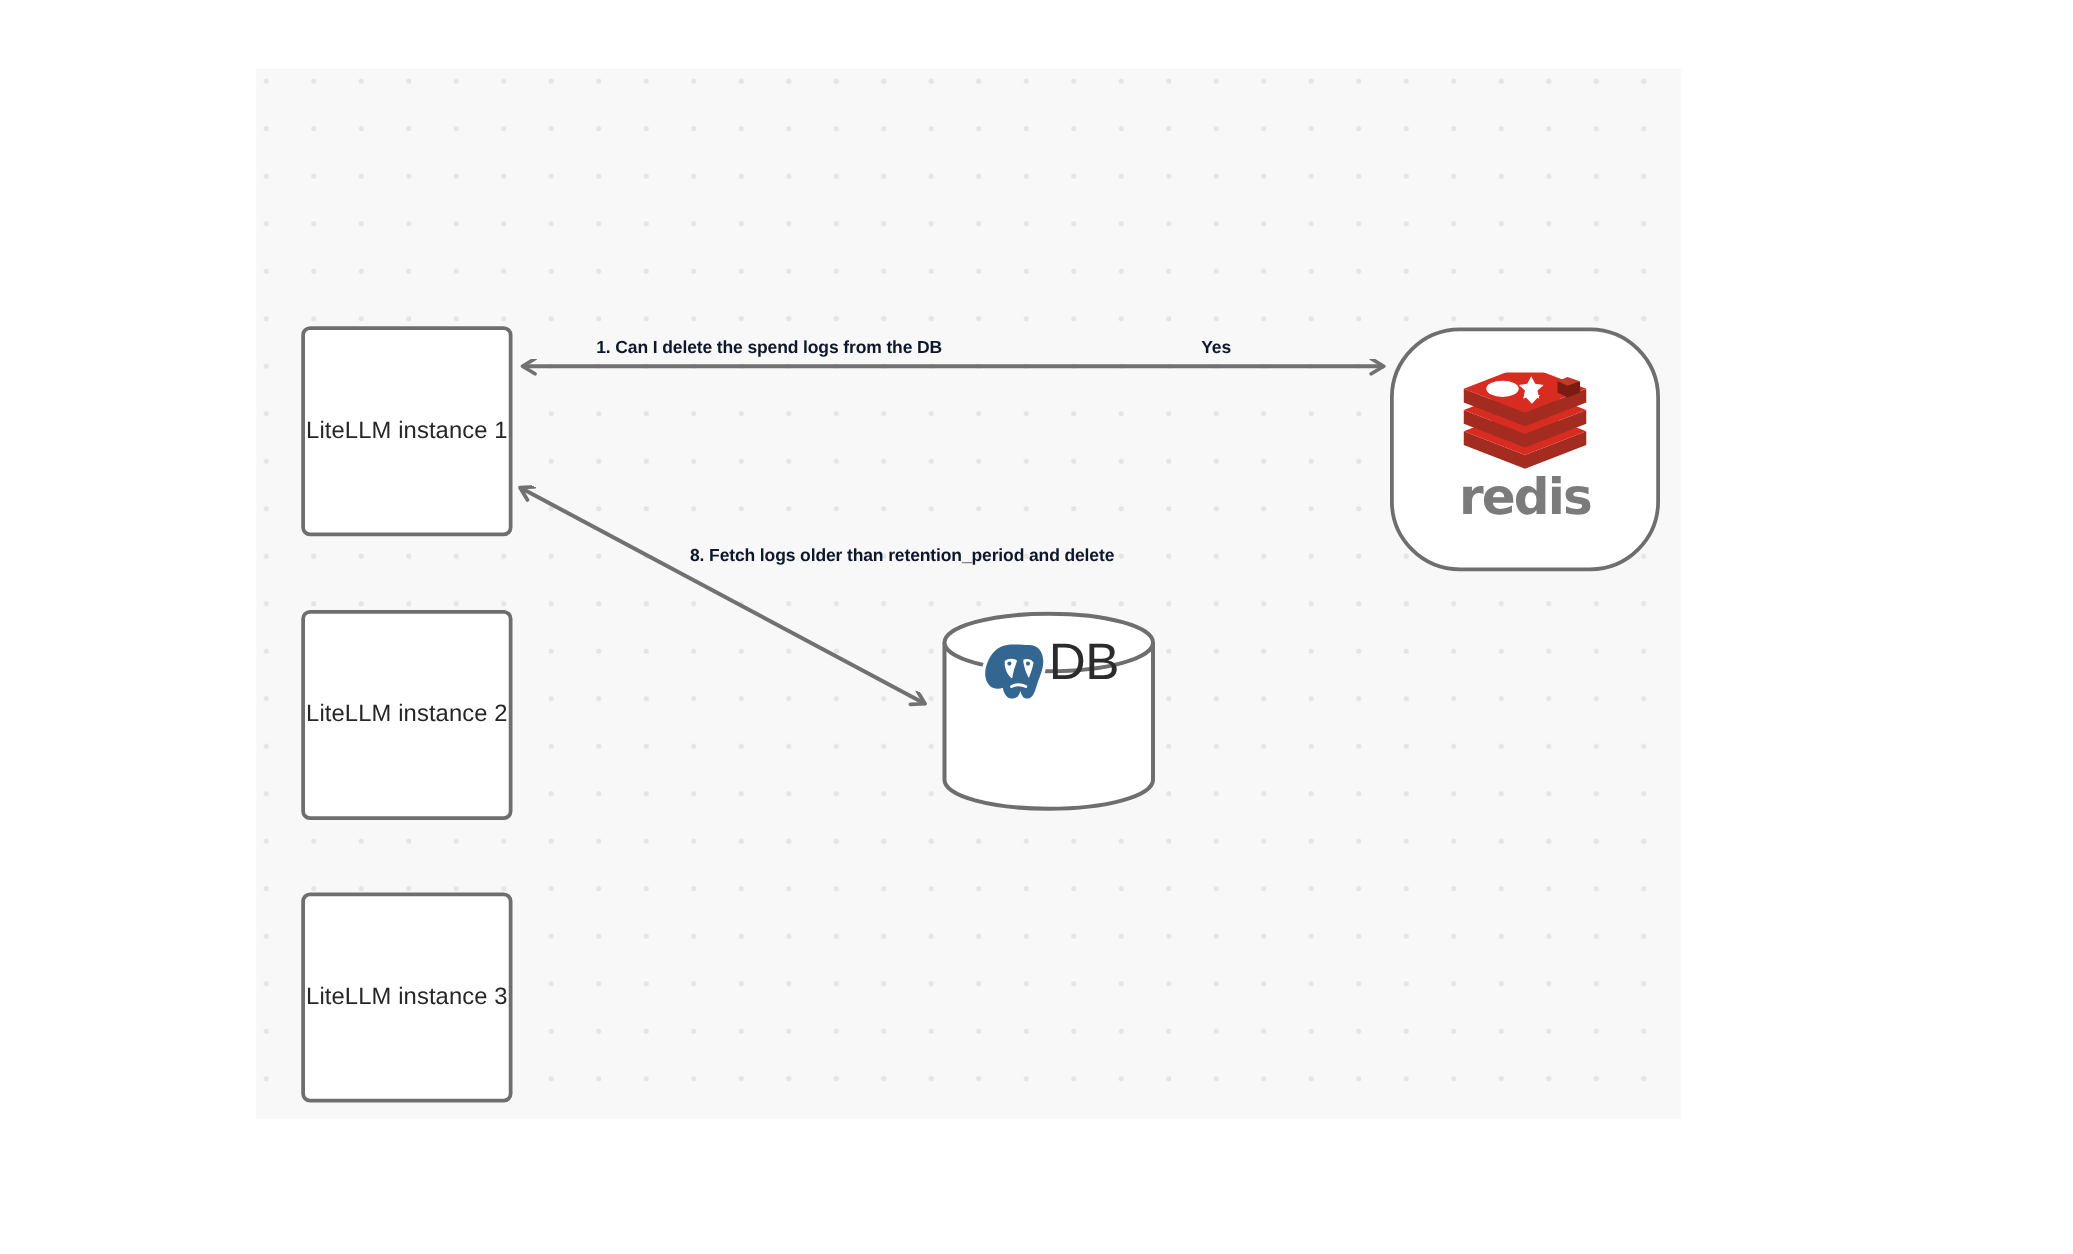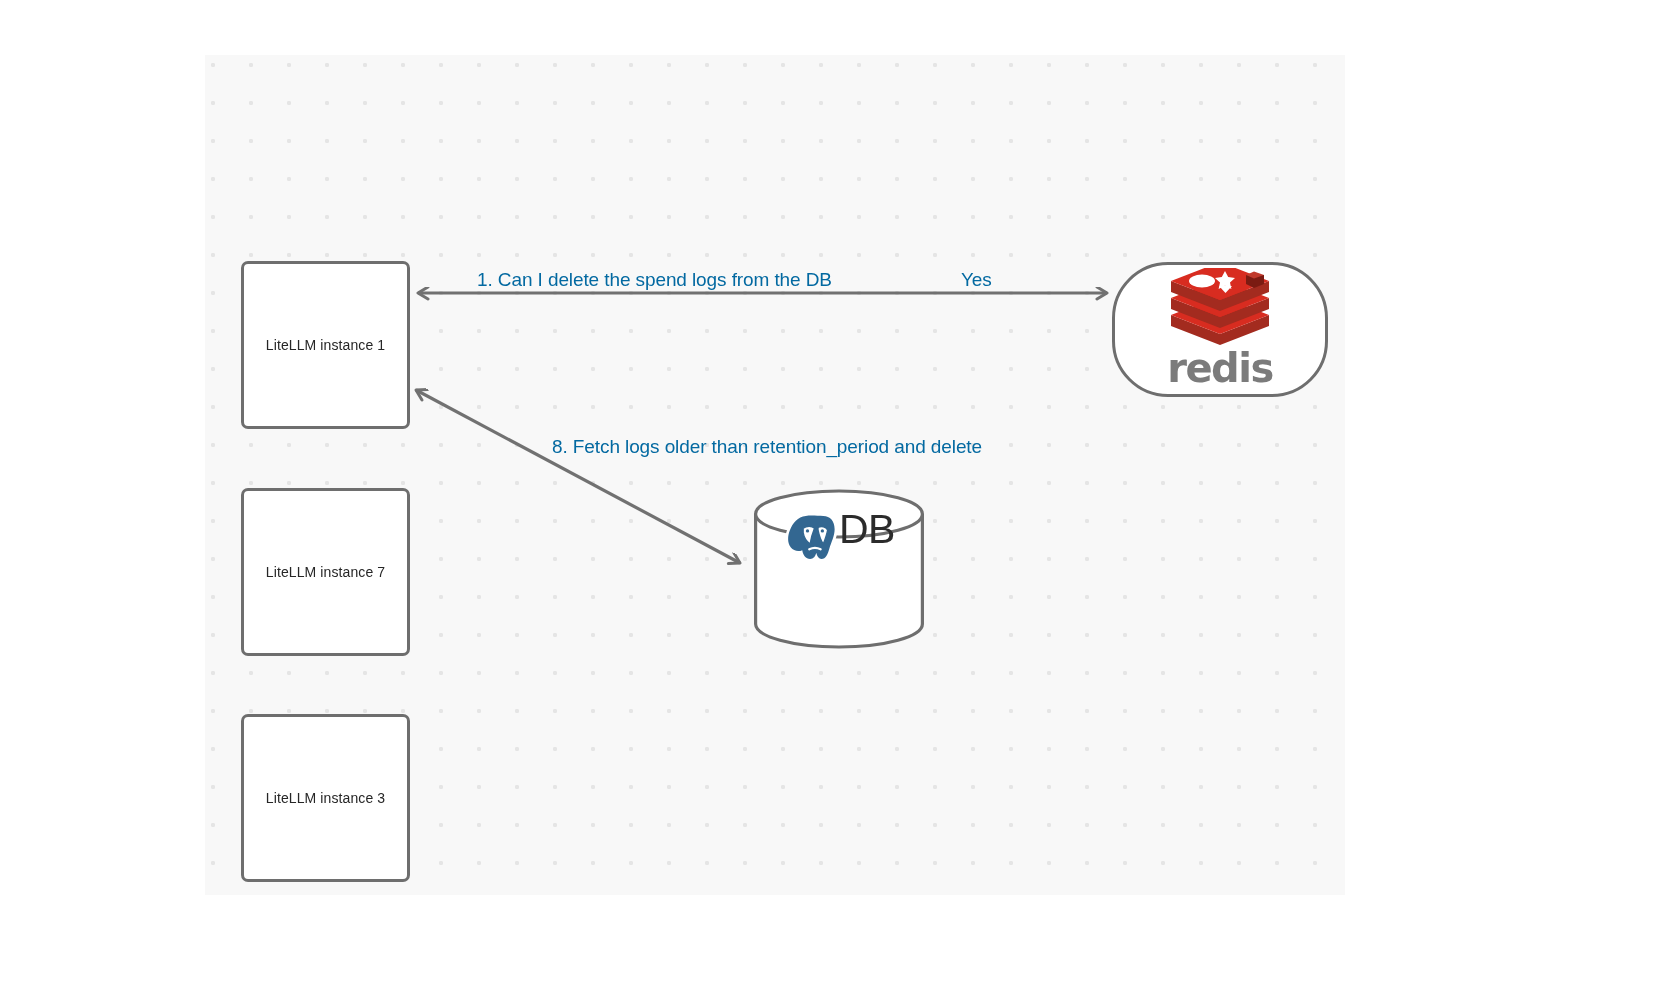--- a/index.html
+++ b/index.html
@@ -46,35 +46,35 @@
     background: #ffffff;
     border: 3px solid #6e6e6e;
     display: flex;
     align-items: center;
     justify-content: center;
   }
   .instance-box {
     border-radius: 7px;
   }
   .instance-label {
-    font-size: 14px;
+    font-size: 19px;
     color: #262626;
     font-family: "Liberation Sans", sans-serif;
     letter-spacing: 0.1px;
   }
   #node-instance-1 { left: 241px; top: 261px; width: 169px; height: 168px; }
   #node-instance-2 { left: 241px; top: 488px; width: 169px; height: 168px; }
   #node-instance-3 { left: 241px; top: 714px; width: 169px; height: 168px; }
 
   
   #node-redis {
     left: 1112px;
     top: 262px;
     width: 216px;
-    height: 135px;
+    height: 195px;
     border-radius: 56px;
     flex-direction: column;
     gap: 2px;
     text-align: center;
   }
   .redis-logo-wrap {
     display: flex;
     flex-direction: column;
     align-items: center;
     justify-content: center;
@@ -117,23 +117,23 @@
     font-size: 41px;
     color: #2b2b2b;
     letter-spacing: -0.5px;
     line-height: 1;
   }
 
   
   .edge-label {
     position: absolute;
     font-family: "Liberation Sans", sans-serif;
-    font-weight: normal;
-    font-size: 19px;
-    color: #0369a1;
+    font-weight: bold;
+    font-size: 14px;
+    color: #0f172a;
     white-space: nowrap;
     letter-spacing: -0.1px;
   }
   #label-step-1 { left: 477px; top: 269px; }
   #label-step-1-yes { left: 961px; top: 269px; }
   #label-step-2 { left: 552px; top: 436px; }
 </style>
 </head>
 <body>
 
@@ -164,21 +164,21 @@
 
   <div class="edge-label" id="label-step-1-yes">Yes</div>
 
   <div class="edge-label" id="label-step-2">8.  Fetch logs older than retention_period and delete</div>
 
   <div class="node instance-box" id="node-instance-1">
     <span class="instance-label">LiteLLM instance 1</span>
   </div>
 
   <div class="node instance-box" id="node-instance-2">
-    <span class="instance-label">LiteLLM instance 7</span>
+    <span class="instance-label">LiteLLM instance 2</span>
   </div>
 
   <div class="node instance-box" id="node-instance-3">
     <span class="instance-label">LiteLLM instance 3</span>
   </div>
 
   <div class="node" id="node-redis">
     <div class="redis-logo-wrap">
       <svg class="redis-mark" width="104" height="78" viewBox="0 0 104 78">
 

